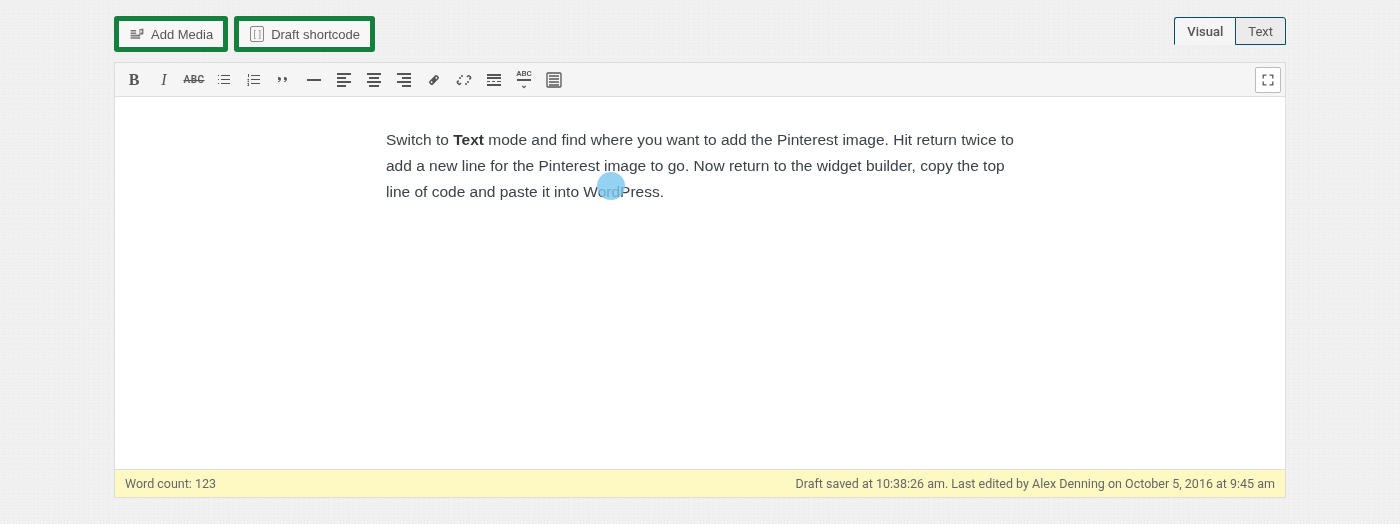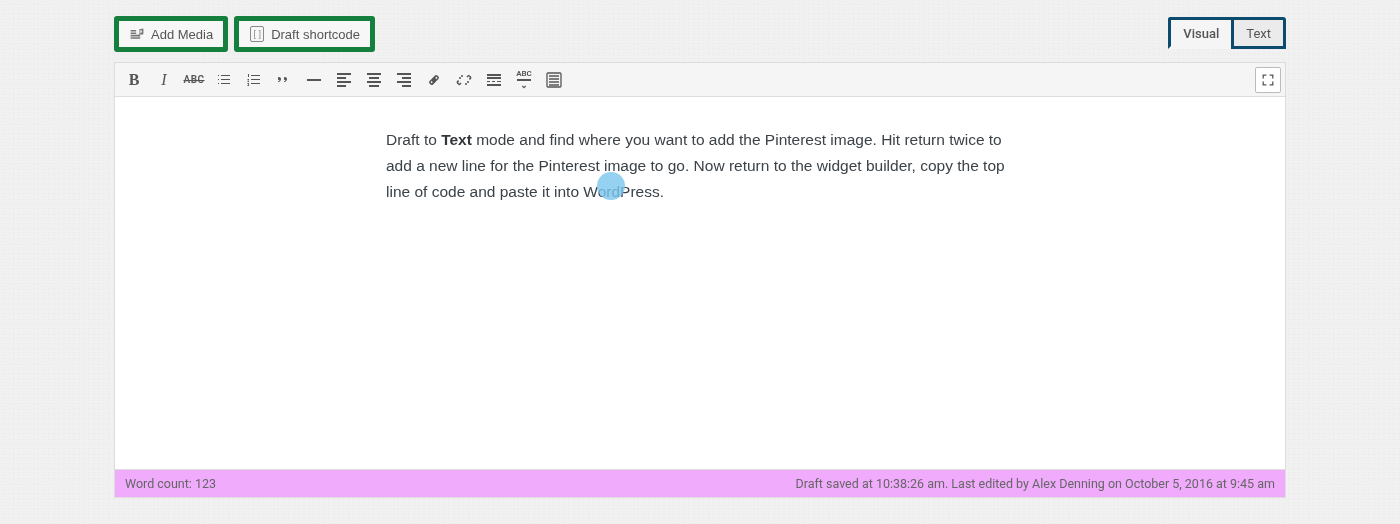--- a/index.html
+++ b/index.html
@@ -33,21 +33,21 @@
     cursor: pointer;
   }
   .btn .ic { width: 16px; height: 16px; display: inline-flex; align-items: center; justify-content: center; color: #777; }
   .btn .ic svg { width: 16px; height: 16px; }
 
   .tabs { display: flex; align-items: flex-end; }
   .tab {
     padding: 6px 12px 5px;
     font-size: 13px;
     color: #555;
-    border: 3px solid #0c4a6e;
+    border: 1px solid #0c4a6e;
     background: #ebebeb;
     cursor: pointer;
     position: relative;
     top: 1px;
   }
   .tab:first-child { border-right: none; border-radius: 3px 0 0 0; }
   .tab:last-child { border-radius: 0 3px 0 0; }
   .tab.active {
     background: #f5f5f5;
     border-bottom-color: #f5f5f5;
@@ -123,21 +123,21 @@
     background: rgba(122, 197, 236, 0.8);
     border-radius: 50%;
     pointer-events: none;
   }
 
   
   .statusbar {
     display: flex;
     justify-content: space-between;
     align-items: center;
-    background: #f0abfc;
+    background: #fef9c3;
     border-top: 1px solid #ddd;
     padding: 6px 10px;
     font-size: 12.5px;
     color: #666;
   }
   .statusbar .right { text-align: right; }
 
   
   .sc-ic { display:inline-flex; width:14px; height:16px; border:1px solid #888; border-radius:2px; align-items:center; justify-content:center; font-size:9px; color:#888; }
 </style>
@@ -242,21 +242,21 @@
           <svg viewBox="0 0 20 20" fill="none" stroke="currentColor" stroke-width="1.6">
               <path d="M4 8V4h4M16 8V4h-4M4 12v4h4M16 12v4h-4"></path>
             </svg>
         </div>
       </div>
     </div>
 
     <div class="content">
       <div class="cursor-dot"></div>
       <div class="content-inner">
-        <p><span>Draft to </span><strong>Text</strong><span> mode and find where you want to add the Pinterest image. Hit return twice to add a new line for the Pinterest image to go. Now return to the widget builder, copy the top line of code and paste it into WordPress.</span></p>
+        <p><span>Switch to </span><strong>Text</strong><span> mode and find where you want to add the Pinterest image. Hit return twice to add a new line for the Pinterest image to go. Now return to the widget builder, copy the top line of code and paste it into WordPress.</span></p>
       </div>
     </div>
 
     <div class="statusbar">
       <div class="left"><span>Word count: </span><span>123</span></div>
       <div class="right">Draft saved at 10:38:26 am. Last edited by Alex Denning on October 5, 2016 at 9:45 am</div>
     </div>
   </div>
 
 </div>

